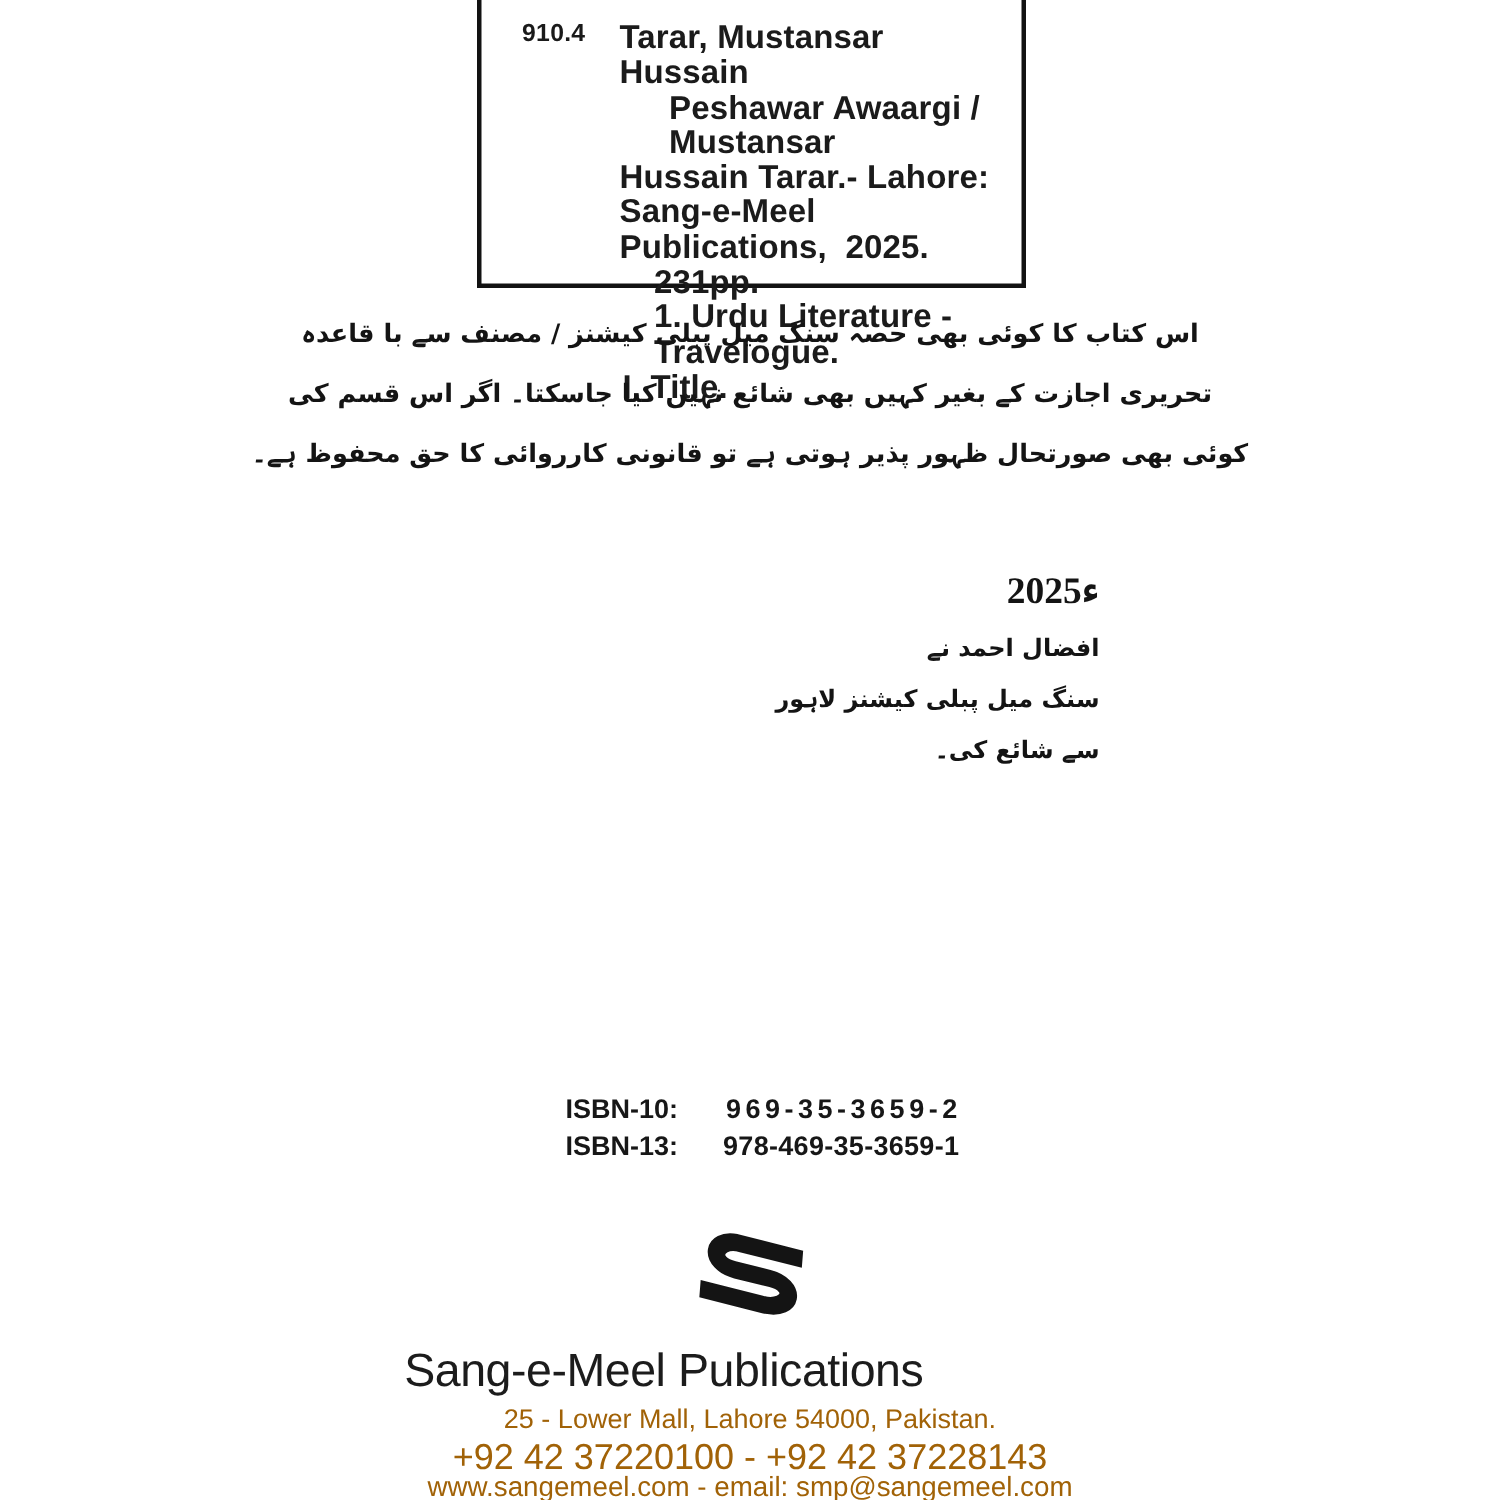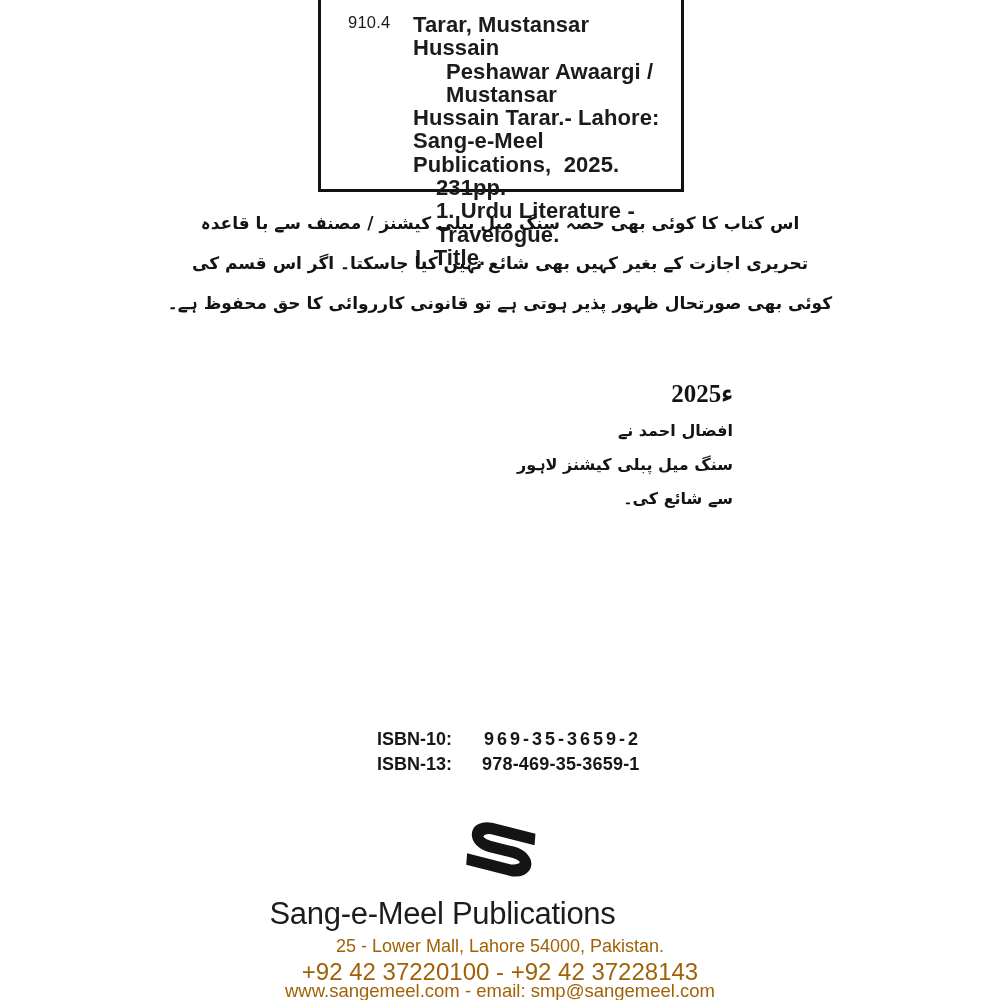--- a/index.html
+++ b/index.html
@@ -10,21 +10,21 @@
   }
 
   
   .catalog-card {
     position:absolute; left:318px; top:-4px; width:366px; height:196px;
     border:3px solid #121212; box-sizing:border-box; background:#fff;
   }
   .catalog-inner { position:absolute; left:0; top:14px; width:100%; }
   .call-number {
     position:absolute; left:27px; top:0;
-    font-size:16.5px; font-weight:400; letter-spacing:0.2px;
+    font-size:16.5px; font-weight:700; letter-spacing:0.2px;
   }
   .cat-lines { position:absolute; left:92px; top:0; width:262px; }
   .cat-line {
     font-size:22px; font-weight:600; line-height:23.3px;
     white-space:pre-wrap; letter-spacing:0.1px; color:#1b1b1b;
   }
   .ind-title   { margin-left:33px; }
   .ind-detail  { margin-left:23px; }
   .ind-tracing { margin-left:2px; }
 

